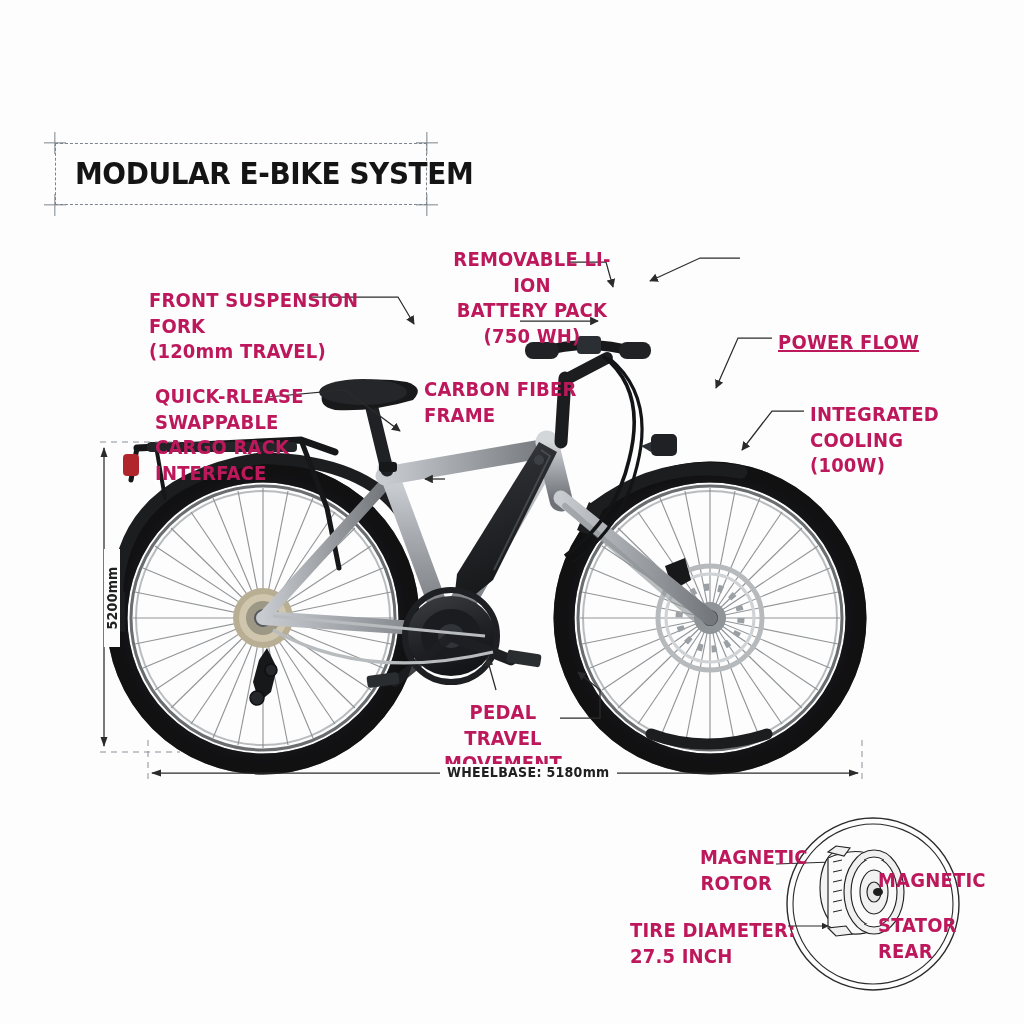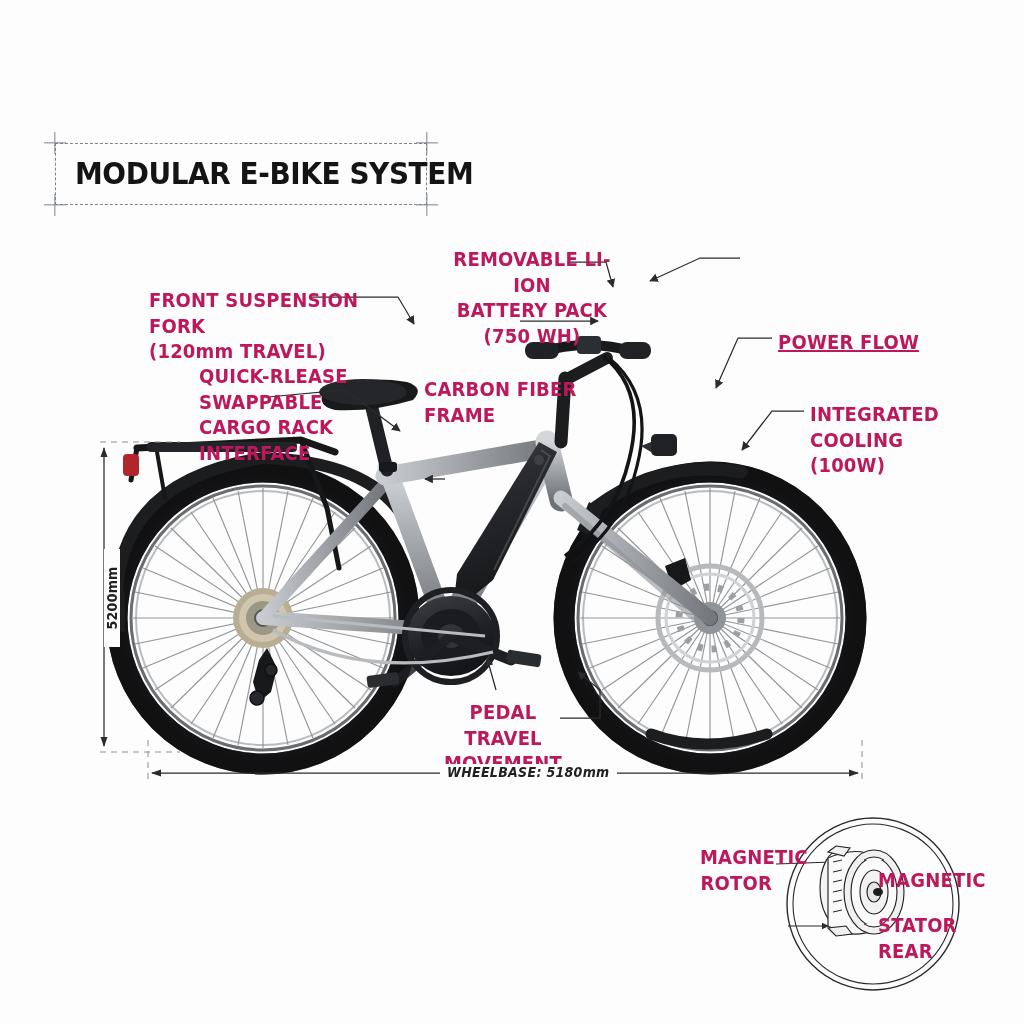--- a/index.html
+++ b/index.html
@@ -364,21 +364,21 @@
     <span class="xmark xm-tl"></span>
     <span class="xmark xm-tr"></span>
     <span class="xmark xm-bl"></span>
     <span class="xmark xm-br"></span>
     <div class="title-text">MODULAR E-BIKE SYSTEM</div>
   </div>
 
   <div class="label lft" style="left:149px;top:288px;width:250px;">FRONT SUSPENSION FORK
 (120mm TRAVEL)</div>
 
-  <div class="label lft" style="left:155px;top:364px;width:240px;margin-left:44px;">QUICK-RLEASE
+  <div class="label lft" style="left:155px;top:384px;width:240px;">QUICK-RLEASE
 SWAPPABLE
 CARGO RACK INTERFACE</div>
 
   <div class="label ctr" style="left:452px;top:247px;width:160px;">REMOVABLE LI-ION
 BATTERY PACK
 (750 WH)</div>
 
 
   <div class="label lft" style="left:778px;top:330px;width:150px;text-decoration:underline;">POWER FLOW</div>
 
@@ -386,24 +386,25 @@
 (100W)</div>
 
   <div class="label lft" style="left:424px;top:377px;width:185px;">CARBON FIBER FRAME</div>
 
 
   <div class="label ctr" style="left:443px;top:700px;width:120px;">PEDAL TRAVEL
 MOVEMENT</div>
 
   <div class="dim-text dim-vert" style="left:63px;top:590px;width:84px;text-align:center;">5200mm</div>
 
-  <div class="dim-text" style="left:440px;top:764px;font-style:italic;">WHEELBASE: 5180mm</div>
+  <div class="dim-text" style="left:440px;top:764px;">WHEELBASE: 5180mm</div>
 
   <div class="label rgt" style="left:700px;top:845px;width:72px;">MAGNETIC
 ROTOR</div>
 
   <div class="label lft" style="left:878px;top:868px;width:95px;">MAGNETIC</div>
 
   <div class="label lft" style="left:878px;top:913px;width:85px;">STATOR
 REAR</div>
 
+  <div class="label lft" style="left:630px;top:918px;width:170px;">TIRE DIAMETER: 27.5 INCH</div>
 
 </div>
 
 </body></html>

